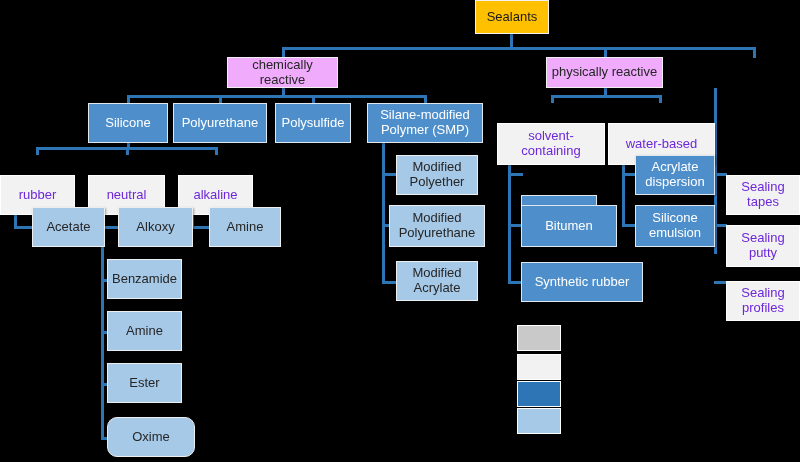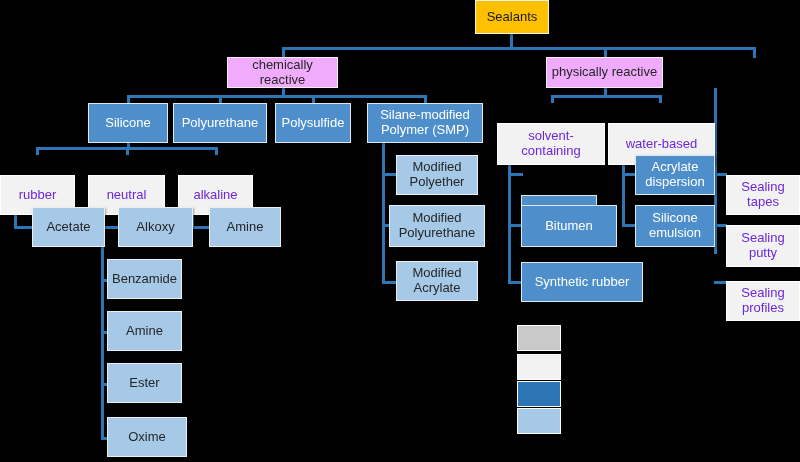--- a/index.html
+++ b/index.html
@@ -131,21 +131,21 @@
 
   <div class="node white" style="left:0px; top:155px; width:75px; height:40px;">rubber</div>
   <div class="node white" style="left:88px; top:155px; width:77px; height:40px;">neutral</div>
   <div class="node white" style="left:178px; top:155px; width:75px; height:40px;">alkaline</div>
 
   <div class="node lightblue" style="left:32px; top:207px; width:73px; height:40px;">Acetate</div>
   <div class="node lightblue" style="left:118px; top:207px; width:75px; height:40px;">Alkoxy</div>
   <div class="node lightblue" style="left:107px; top:259px; width:75px; height:40px;">Benzamide</div>
   <div class="node lightblue" style="left:107px; top:311px; width:75px; height:40px;">Amine</div>
   <div class="node lightblue" style="left:107px; top:363px; width:75px; height:40px;">Ester</div>
-  <div class="node lightblue" style="left:107px; top:417px; width:80px; height:40px;">Oxime</div>
+  <div class="node lightblue" style="left:107px; top:417px; width:88px; height:40px;border-radius:10px;">Oxime</div>
   <div class="node lightblue" style="left:209px; top:207px; width:72px; height:40px;">Amine</div>
 
   <div class="node lightblue" style="left:396px; top:155px; width:82px; height:40px;">Modified
 Polyether</div>
   <div class="node lightblue" style="left:389px; top:205px; width:96px; height:42px;">Modified
 Polyurethane</div>
   <div class="node lightblue" style="left:396px; top:261px; width:82px; height:40px;">Modified
 Acrylate</div>
 
   <div class="node white" style="left:497px; top:103px; width:108px; height:42px;">solvent-

